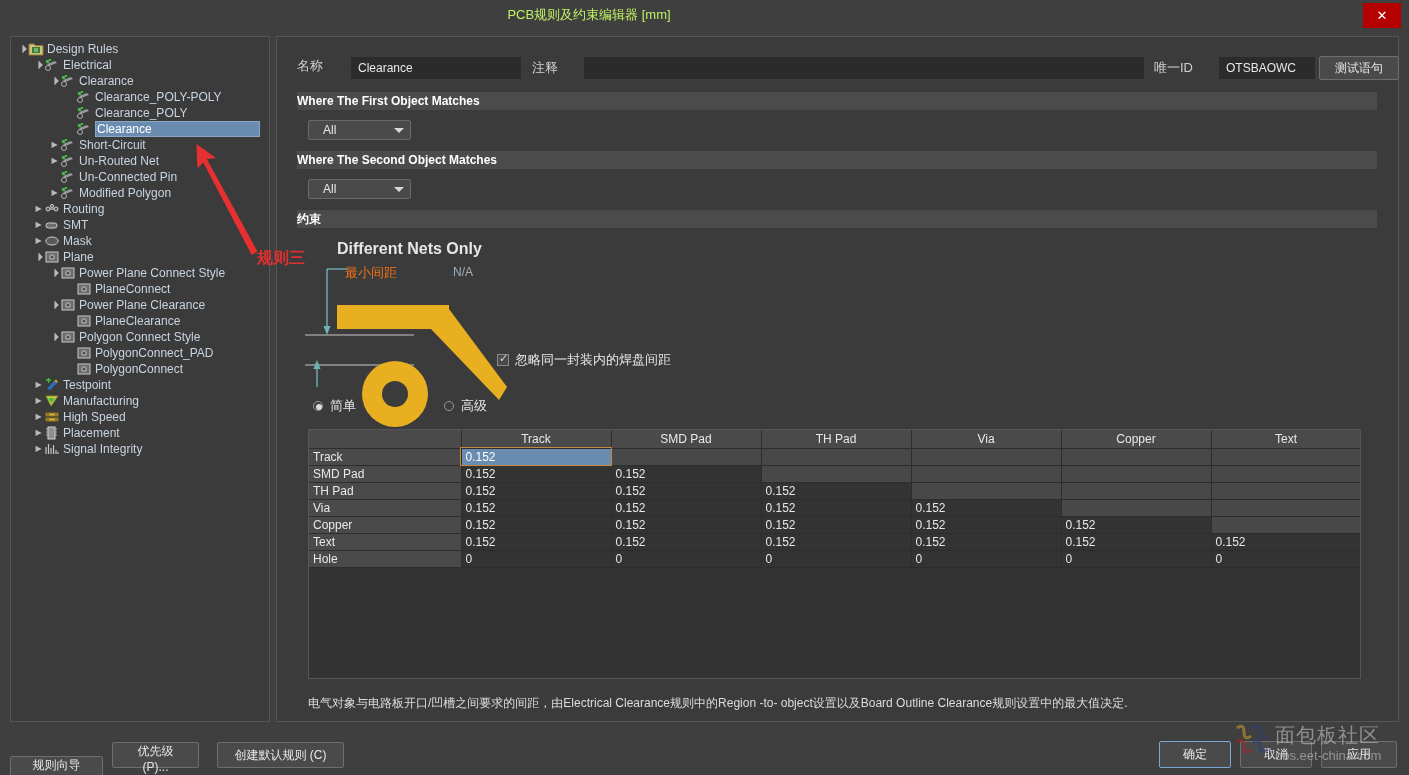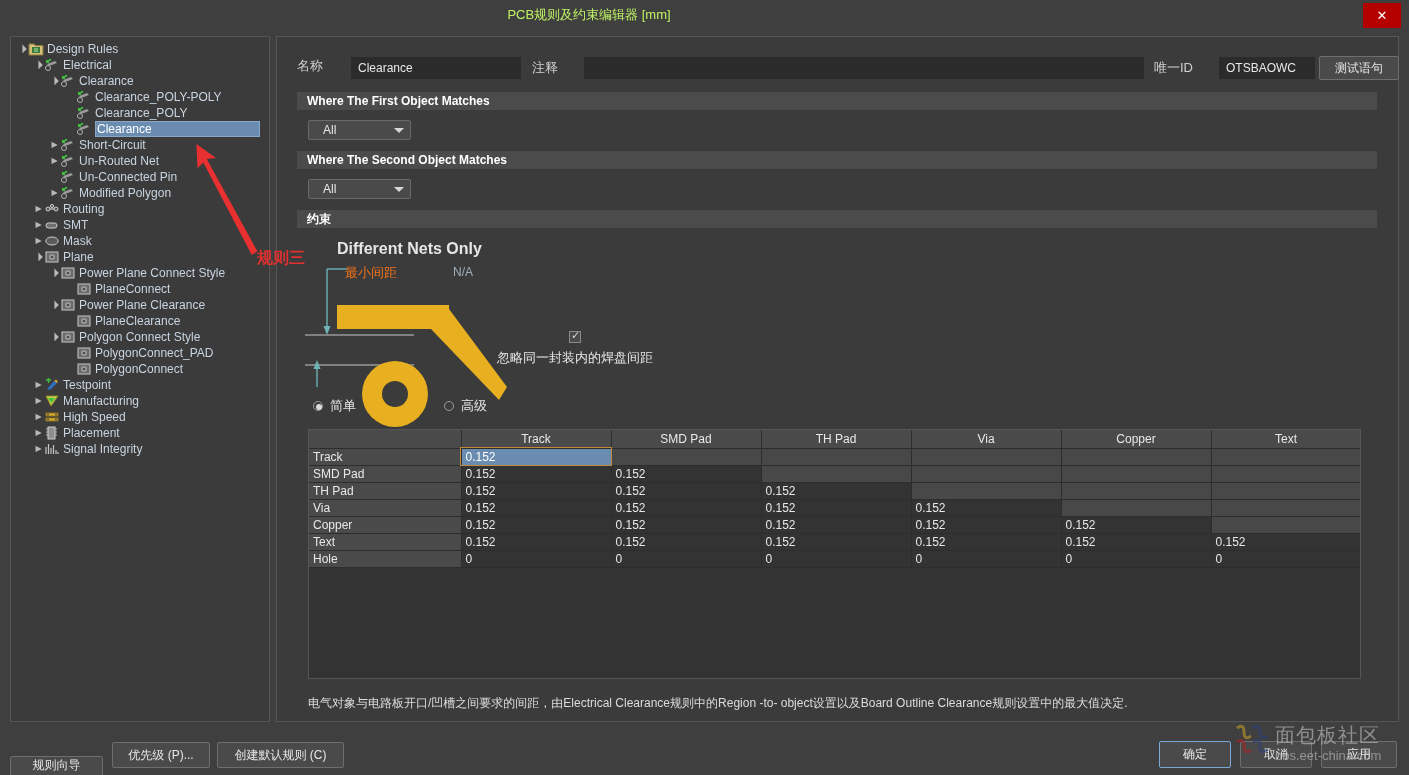--- a/index.html
+++ b/index.html
@@ -77,21 +77,21 @@
   .btn {
     background: #4a4a4a; border: 1px solid #6e6e6e; color: #e6e6e6;
     font-size: 12px; height: 24px; cursor: pointer; border-radius: 2px;
     font-family: "Liberation Sans", sans-serif; padding: 0 10px;
   }
   .b-test { position: absolute; left: 1022px; top: 0px; width: 80px; height:24px; }
 
   .sechdr {
     position: absolute; left: 20px; width: 1080px; height: 18px;
     background: #4b4b4b; color: #ffffff; font-size: 12px; font-weight: bold;
-    line-height: 18px; padding-left: 10px;
+    line-height: 18px; 
   }
   .sechdr.h1 { top: 55px; }
   .sechdr.h2 { top: 114px; }
   .sechdr.h3 { top: 173px; }
 
   .combo {
     position: absolute; left: 31px; width: 103px; height: 20px;
     background: #4a4a4a; border: 1px solid #6a6a6a; border-radius: 2px;
     color: #e8e8e8; font-size: 12px; line-height: 18px; padding-left: 14px;
     cursor: pointer;
@@ -107,21 +107,21 @@
   
   .dno { position: absolute; left: 60px; top: 203px; color: #e6e6e6; font-size: 16px; font-weight: bold; }
   .minlabel { position: absolute; left: 68px; top: 227px; color: #f97316; font-size: 13px; }
   .na { position: absolute; left: 176px; top: 228px; color: #9fb0bd; font-size: 12px; }
   .redanno {
     position: absolute; left: -20px; top: 211px; color: #e03030;
     font-size: 16px; font-weight: bold;
   }
   .illus { position: absolute; left: 22px; top: 220px; width: 230px; height: 170px; }
 
-  .chk-wrap { position: absolute; left: 220px; top: 294px; display: flex; align-items: center; gap: 6px; cursor:pointer;flex-direction:column; }
+  .chk-wrap { position: absolute; left: 220px; top: 314px; display: flex; align-items: center; gap: 6px; cursor:pointer; }
   .chkbox {
     width: 12px; height: 12px; background: #4a4a4a; border: 1px solid #8a8a8a;
     position: relative;
   }
   .chkbox::after {
     content: "✓"; position: absolute; left: 1px; top: -3px;
     font-size: 11px; color: #d8d8d8;
   }
   .chk-lbl { color: #e6e6e6; font-size: 13px; }
 
@@ -157,21 +157,21 @@
 
   .statusline {
     position: absolute; left: 31px; top: 658px; width: 1050px;
     color: #dcdcdc; font-size: 12px; white-space: nowrap;
   }
 
   
   .footer { position: absolute; left: 0; top: 728px; width: 1409px; height: 47px; }
   .fb { position: absolute; top: 14px; height: 26px; }
   .fb1 { left: 10px; width: 93px; margin-top: 14px; }
-  .fb2 { left: 112px; width: 98px; }
+  .fb2 { left: 112px; width: 87px; }
   .fb3 { left: 217px; width: 127px; }
   .fbr { position: absolute; top: 13px; height: 27px; width: 72px; }
   .fbr-ok { left: 1159px; border: 1px solid #7aa8d8; background:#4a4a4a; }
   .fbr-cancel { left: 1240px; }
   .fbr-apply { left: 1321px; width: 76px; }
 
   
   .wm {
     position: absolute; left: 1231px; top: 720px; width: 178px; height: 55px;
     pointer-events: none; opacity: 0.55;

